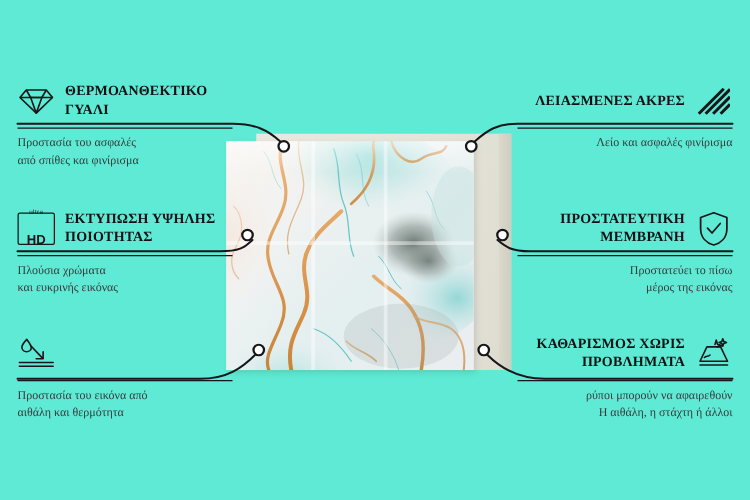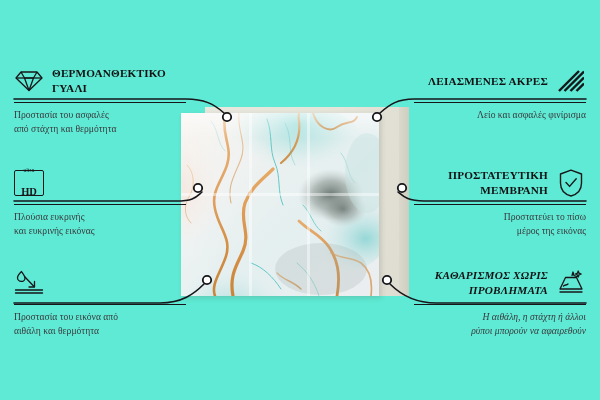--- a/index.html
+++ b/index.html
@@ -114,41 +114,41 @@
     color: #3a3a3e;
     font-family: "Liberation Serif", "DejaVu Serif", serif;
   }
 
   
   #feat-0 { top: 64px; }
   #feat-1 { top: 166px; }
   #feat-2 { top: 266px; }
   #feat-3 { top: 64px; }
   #feat-4 { top: 166px; }
-  #feat-5 { top: 266px; font-style: italic; }
+  #feat-5 { top: 266px; }
 
   
   #connectors {
     position: absolute;
     left: 0; top: 0;
     width: 600px; height: 400px;
     pointer-events: none;
   }
 
   
   .hd-box {
     width: 30px; height: 24px;
     border: 1.4px solid #17171a;
     border-radius: 2px;
     display:flex; flex-direction:column;
     align-items:center; justify-content:center;
     line-height: 1;
   }
   .hd-box .u { font-size: 5px; letter-spacing:0.3px; font-family:"Liberation Sans",sans-serif; }
-  .hd-box .h { font-size: 10.5px; font-weight:bold; font-family:Liberation Serif, serif; margin-top:14px;}
+  .hd-box .h { font-size: 10.5px; font-weight:bold; font-family:Liberation Sans, sans-serif; margin-top:14px;}
 </style>
 </head>
 <body>
 
 <div id="stage">
 
   <div id="product">
     <div class="backboard">
       <div class="backboard-edge"></div>
     </div>
@@ -264,36 +264,37 @@
           <path d="M6,2 L9.5,8 L14,20.5"></path>
           <path d="M22,2 L18.5,8 L14,20.5"></path>
           <path d="M9.5,8 L18.5,8"></path>
         </svg>
       </div>
       <div class="f-title">ΘΕΡΜΟΑΝΘΕΚΤΙΚΟ ΓΥΑΛΙ</div>
     </div>
     <div class="f-rule"></div>
     <div class="f-desc">
       <div>Προστασία του ασφαλές</div>
-      <div>από στάχτη και θερμότητα</div>
+      <div>από σπίθες και φινίρισμα</div>
     </div>
   </div>
 
   <div class="feature left" id="feat-1">
     <div class="f-head">
       <div class="f-icon">
         <div class="hd-box">
           <span class="u">ultra</span>
           <span class="h">HD</span>
         </div>
       </div>
-    </div>
-    <div class="f-rule"></div>
-    <div class="f-desc">
-      <div>Πλούσια ευκρινής</div>
+      <div class="f-title">ΕΚΤΥΠΩΣΗ ΥΨΗΛΗΣ ΠΟΙΟΤΗΤΑΣ</div>
+    </div>
+    <div class="f-rule"></div>
+    <div class="f-desc">
+      <div>Πλούσια χρώματα</div>
       <div>και ευκρινής εικόνας</div>
     </div>
   </div>
 
   <div class="feature left" id="feat-2">
     <div class="f-head">
       <div class="f-icon">
         <svg width="30" height="26" viewBox="0 0 30 26" fill="none" stroke="#17171a" stroke-width="1.3" stroke-linecap="round" stroke-linejoin="round">
           <path d="M7.5,1.5 C5,4 3.5,6 3.5,7.8 C3.5,9.9 5.3,11.4 7.3,11.4 C9.3,11.4 11,9.9 11,7.9 C11,6.2 9.6,4.6 7.5,1.5 Z"></path>
           <path d="M11,7 L20,16.5"></path>
@@ -354,18 +355,18 @@
           <path d="M4,22 L26,22"></path>
           <path d="M7.5,16 C9,14.5 10.5,15.5 12,14"></path>
           <path d="M16,5.5 L17,2 L18,5.5 L21.4,6.5 L18,7.5"></path>
           <path d="M21.5,3.2 L22.2,1 L23,3.2 L25.2,4 L23,4.8 L22.2,7 L21.5,4.8 L19.3,4 Z"></path>
         </svg>
       </div>
       <div class="f-title">ΚΑΘΑΡΙΣΜΟΣ ΧΩΡΙΣ ΠΡΟΒΛΗΜΑΤΑ</div>
     </div>
     <div class="f-rule"></div>
     <div class="f-desc">
+      <div>ρύποι μπορούν να αφαιρεθούν</div>
       <div>Η αιθάλη, η στάχτη ή άλλοι</div>
-      <div>ρύποι μπορούν να αφαιρεθούν</div>
     </div>
   </div>
 
 </div>
 
 </body></html>

